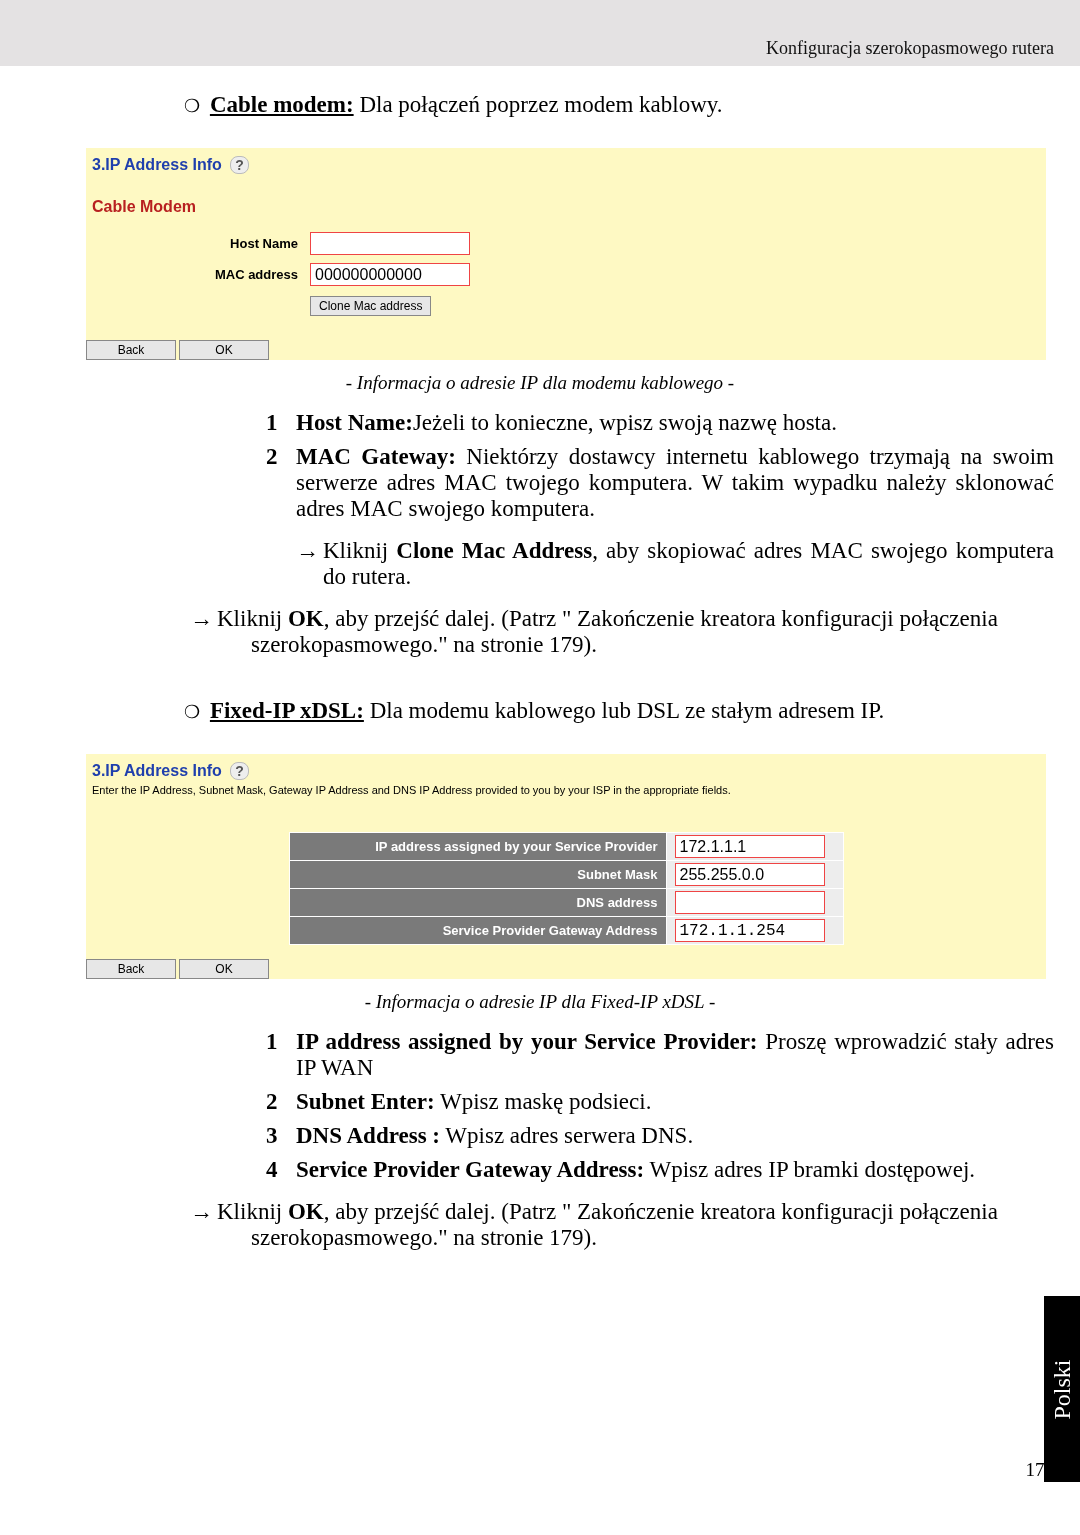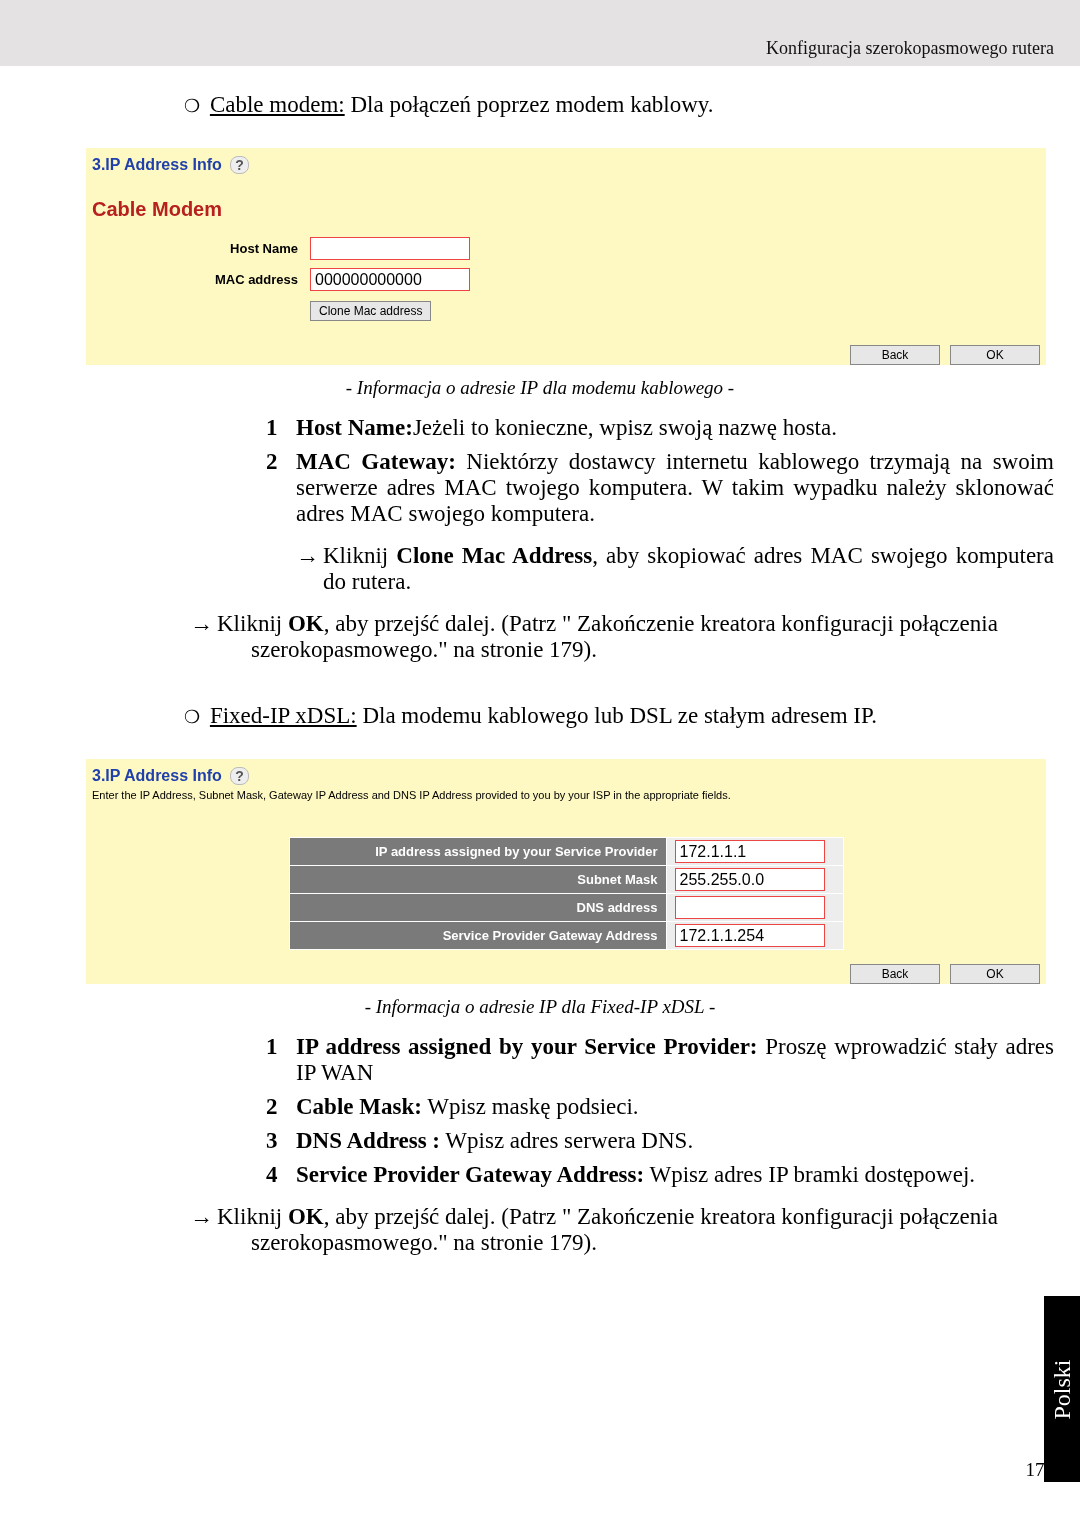--- a/index.html
+++ b/index.html
@@ -1,31 +1,31 @@
 <!DOCTYPE html>
 <html><head>
 <meta charset="utf-8">
 <style>
   html,body{margin:0;padding:0;background:#fff;font-family:"Times New Roman",serif;color:#000}
   .page{width:1080px;height:1535px;box-sizing:border-box;position:relative;background:#fff}
   .gray-header{background:#e4e2e3;height:66px;box-sizing:border-box;padding:38px 26px 8px 0;text-align:right;font-size:18px;color:#111}
   .content{padding:0 26px 0 26px;box-sizing:border-box}
   .intro-line{margin:26px 0 0 158px;font-size:23px}
   .intro-line .led{font-size:18px;margin-right:4px}
-  .intro-line .label{font-weight:normal;text-decoration:underline}
+  .intro-line .label{font-weight:bold;text-decoration:underline}
   .shot{margin:30px 0 0 60px;background:#fef9c3;width:960px;box-sizing:border-box;font-family:Arial,Helvetica,sans-serif;font-size:15px;color:#000}
   .sec-title{color:#1f3fad;font-weight:bold;padding:8px 0 0 6px;font-size:16px}
   .sec-title .qicon{display:inline-block;margin-left:4px;font-size:14px;color:#555;border:1px solid #bbb;border-radius:8px;padding:0 4px;background:#eee}
-  .sub-title{color:#b82020;font-weight:bold;font-size:20px;margin:24px 0 0 6px}
+  .sub-title{color:#b82020;font-weight:bold;font-size:16px;margin:24px 0 0 6px}
   .cm-form{margin:16px 0 0 0}
   .cm-row{display:flex;align-items:center;margin-bottom:8px}
   .cm-label{width:212px;text-align:right;font-weight:bold;padding-right:12px;font-size:13px}
   .cm-input{border:1px solid #ef4444;height:19px;width:150px;font-size:16px;padding:1px 4px}
   .cm-btn{border:1px solid #888;background:#e7e7e7;font-size:12px;padding:2px 8px;margin-top:2px}
-  .ok-row{display:flex;justify-content:flex-end;gap:10px;margin-top:24px;padding-right:6px}
+  .ok-row{display:flex;gap:3px;margin-top:24px;padding-right:6px}
   .ok-btn{border:1px solid #888;background:#e7e7e7;font-size:12px;width:90px;text-align:center;padding:2px 0}
   .caption{text-align:center;font-style:italic;font-size:19px;margin:12px 0 0 0}
   .olist{margin:16px 0 0 240px;padding:0;list-style:none;font-size:23px}
   .olist li{display:flex;margin-bottom:8px}
   .olist .n{font-weight:bold;width:30px;flex:none}
   .olist .t{flex:1;text-align:justify}
   .sub-arrow{margin:16px 0 0 270px;font-size:23px;display:flex;text-align:justify}
   .sub-arrow .arr{flex:none;margin-right:4px}
   .click-ok{margin:16px 0 0 164px;font-size:23px;display:flex;text-align:justify}
   .click-ok .arr{flex:none;margin-right:4px}
@@ -130,40 +130,40 @@
         <tr>
               <td class="hcell">Subnet Mask</td>
               <td class="vcell"><input class="cm-input" style="width: 140px;" value="255.255.0.0"></td>
             </tr>
         <tr>
               <td class="hcell">DNS address</td>
               <td class="vcell"><input class="cm-input" style="width: 140px;" value=""></td>
             </tr>
         <tr>
               <td class="hcell">Service Provider Gateway Address</td>
-              <td class="vcell"><input class="cm-input" style="width: 140px;" value="172.1.1.254"></td>
+              <td class="vcell"><input class="cm-input" style="width: 140px; font-family: Liberation Mono, monospace;" value="172.1.1.254"></td>
             </tr>
       </tbody>
         </table>
       <div class="ok-row" style="margin-top:14px">
         <button class="ok-btn">Back</button>
         <button class="ok-btn">OK</button>
       </div>
     </div>
 
     <div class="caption">- Informacja o adresie IP dla Fixed-IP xDSL -</div>
 
     <ol class="olist">
       <li>
           <span class="n">1</span>
           <span class="t"><span class="bold">IP address assigned by your Service Provider:</span><span> Proszę wprowadzić stały adres IP WAN</span></span>
         </li>
       <li>
           <span class="n">2</span>
-          <span class="t"><span class="bold">Cable Mask:</span><span> Wpisz maskę podsieci.</span></span>
+          <span class="t"><span class="bold">Subnet Enter:</span><span> Wpisz maskę podsieci.</span></span>
         </li>
       <li>
           <span class="n">3</span>
           <span class="t"><span class="bold">DNS Address :</span><span> Wpisz adres serwera DNS.</span></span>
         </li>
       <li>
           <span class="n">4</span>
           <span class="t"><span class="bold">Service Provider Gateway Address:</span><span> Wpisz adres IP bramki dostępowej.</span></span>
         </li>
     </ol>

